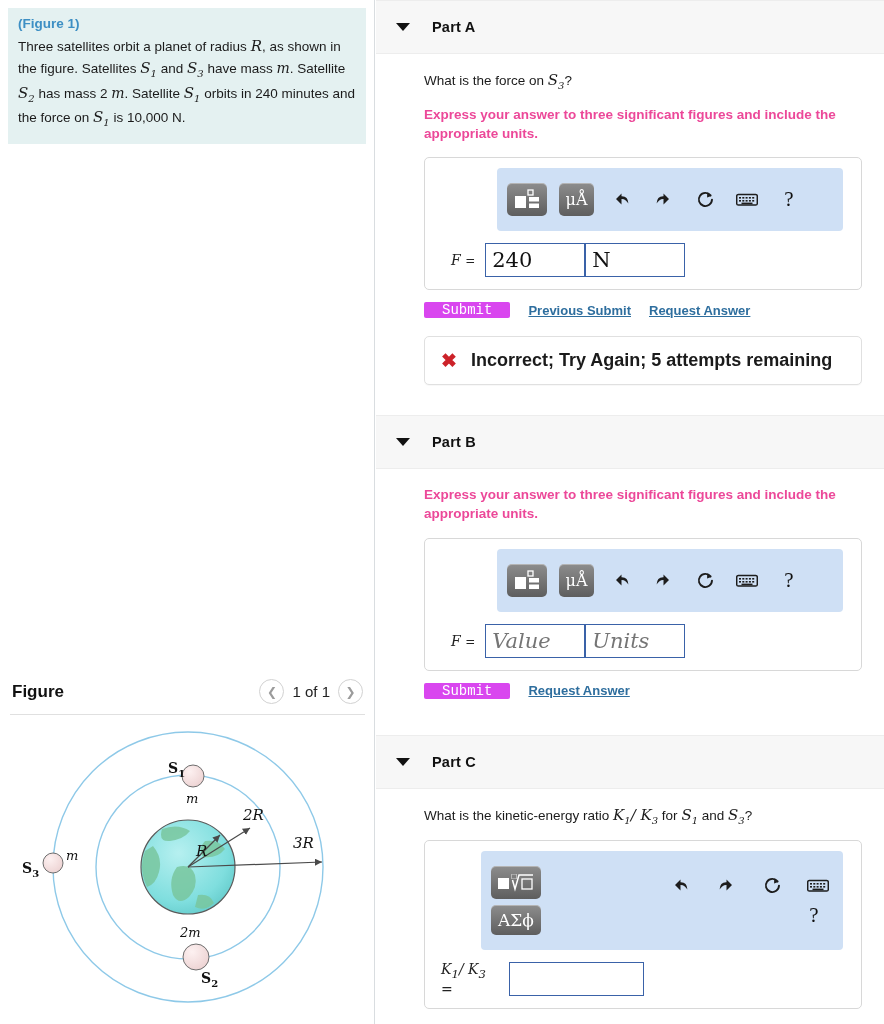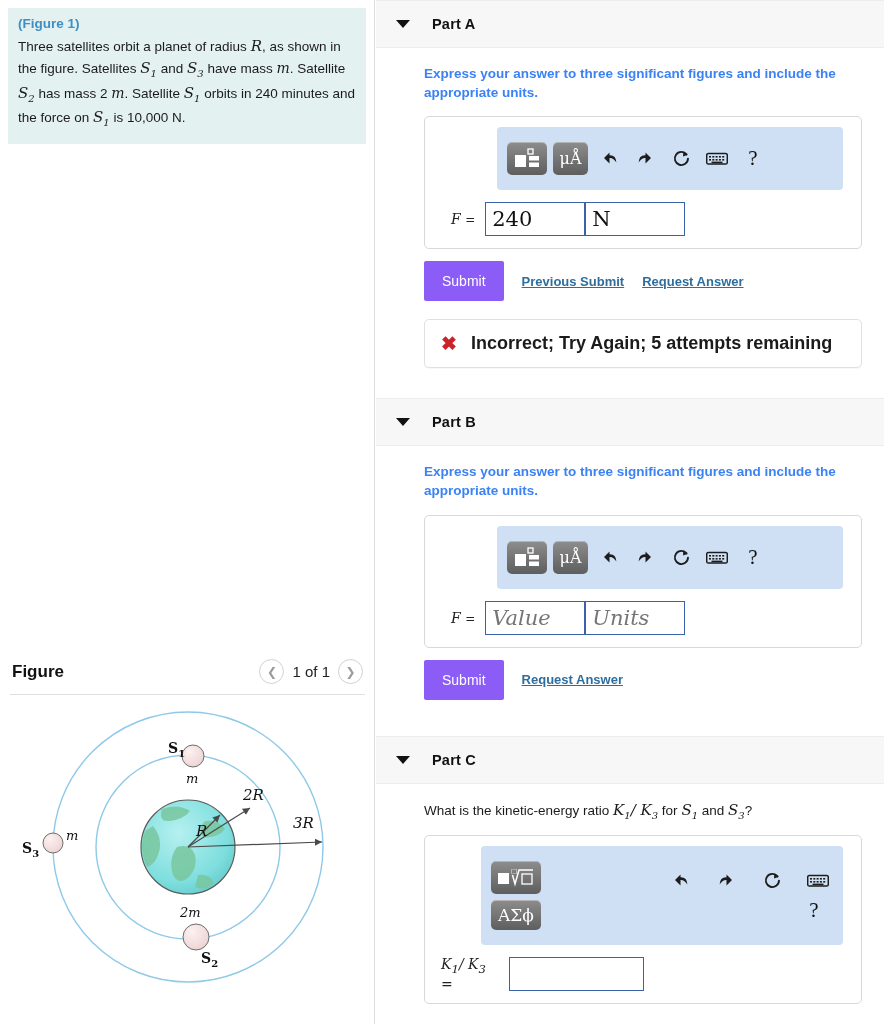--- a/index.html
+++ b/index.html
@@ -59,20 +59,21 @@
   .mu  { font-family: "DejaVu Serif", serif; font-style: italic; font-size: 14px; }
 
   
   #figure-section {
     position: absolute; left: 0; top: 655px;
     width: 375px;
   }
   .fig-head {
     display: flex; align-items: center;
     padding: 4px 12px 10px 12px;
+    margin-top: 20px;
   }
   .fig-title {
     font-size: 17px; font-weight: bold; color: #111;
     flex: 1;
   }
   .pager { display: flex; align-items: center; gap: 8px; }
   .pg-btn {
     width: 25px; height: 25px; border-radius: 50%;
     border: 1px solid #d2d2d2; background: #fff;
     display: flex; align-items: center; justify-content: center;
@@ -90,21 +91,21 @@
     position: absolute; left: 376px; top: 0;
     width: 508px; height: 1024px;
     background: #ffffff;
     overflow: hidden;
   }
 
   .part-header {
     background: #f7f7f7;
     border-top: 1px solid #ededed;
     border-bottom: 1px solid #ededed;
-    height: 48px;
+    height: 54px;
     display: flex; align-items: center;
     padding-left: 20px;
   }
   .caret {
     width: 0; height: 0;
     border-left: 7px solid transparent;
     border-right: 7px solid transparent;
     border-top: 8px solid #111111;
     margin-right: 22px;
   }
@@ -113,39 +114,39 @@
     letter-spacing: .2px;
   }
 
   .part-body { padding: 16px 22px 0 48px; }
 
   .q-text {
     font-size: 13.5px; color: #1b1b1b;
     margin: 0 0 12px 0; line-height: 1.4;
   }
   .q-bold {
-    font-size: 13.5px; font-weight: bold; color: #3b82f6;
+    font-size: 13.5px; font-weight: bold; color: #ec4899;
     line-height: 1.42; margin: 0 0 14px 0;
   }
 
   
   .ans-panel {
     border: 1px solid #d8d8d8;
     border-radius: 5px;
     background: #ffffff;
     padding: 10px 12px 12px 12px;
     margin-bottom: 12px;
   }
 
   .mathbar {
     background: #cfe0f5;
     border-radius: 4px;
     display: flex; align-items: center;
     padding: 15px 10px;
-    gap: 6px;
+    gap: 12px;
     min-height: 44px;
   }
   .mathbar.indent { margin-left: 60px; margin-right: 6px; }
   .mathbar.indent2 { margin-left: 44px; margin-right: 6px; }
 
   .gbtn {
     background: linear-gradient(#8d8d8d, #5e5e5e);
     border-radius: 5px;
     color: #ffffff;
     display: flex; align-items: center; justify-content: center;
@@ -187,26 +188,26 @@
     color: #111;
     padding: 0 6px;
     outline: none;
   }
   .txtbox.ph { color: #9b9b9b; font-style: italic; }
   .txtbox.units { width: 100px; }
   .txtbox.ratio { width: 135px; font-size: 16px; }
 
   .actions { display: flex; align-items: center; gap: 18px; margin-bottom: 6px; }
   .submit-btn {
-    background: #8b5cf6;
+    background: #d946ef;
     color: #ffffff;
     border: none;
-    font-family: Liberation Sans, sans-serif;
+    font-family: Liberation Mono, monospace;
     font-size: 14px;
-    padding: 12px 18px;
+    padding: 0 18px;
     border-radius: 2px;
     cursor: pointer;
   }
   .link-btn {
     color: #2e6e9e;
     font-size: 13px; font-weight: bold;
     text-decoration: underline;
     cursor: pointer;
   }
 
@@ -311,20 +312,21 @@
   </div>
 
   <div id="right-panel">
 
     <div class="part-header">
       <span class="caret"></span>
       <span class="part-label">Part A</span>
     </div>
     <div class="part-body">
 
+      <div class="q-text"><span>What is the force on </span><span class="mi"><span>S</span><sub>3</sub></span><span>?</span></div>
 
       <div class="q-bold">Express your answer to three significant figures and include the appropriate units.</div>
 
       <div class="ans-panel">
         <div class="mathbar indent">
           <div class="gbtn sq">
             <svg width="26" height="21" viewBox="0 0 26 21">
                 <rect x="1" y="7" width="11" height="12" fill="#fff"></rect>
                 <rect x="14" y="1" width="5" height="5" fill="none" stroke="#fff" stroke-width="1.3"></rect>
                 <rect x="15" y="8" width="10" height="4.5" fill="#fff"></rect>

